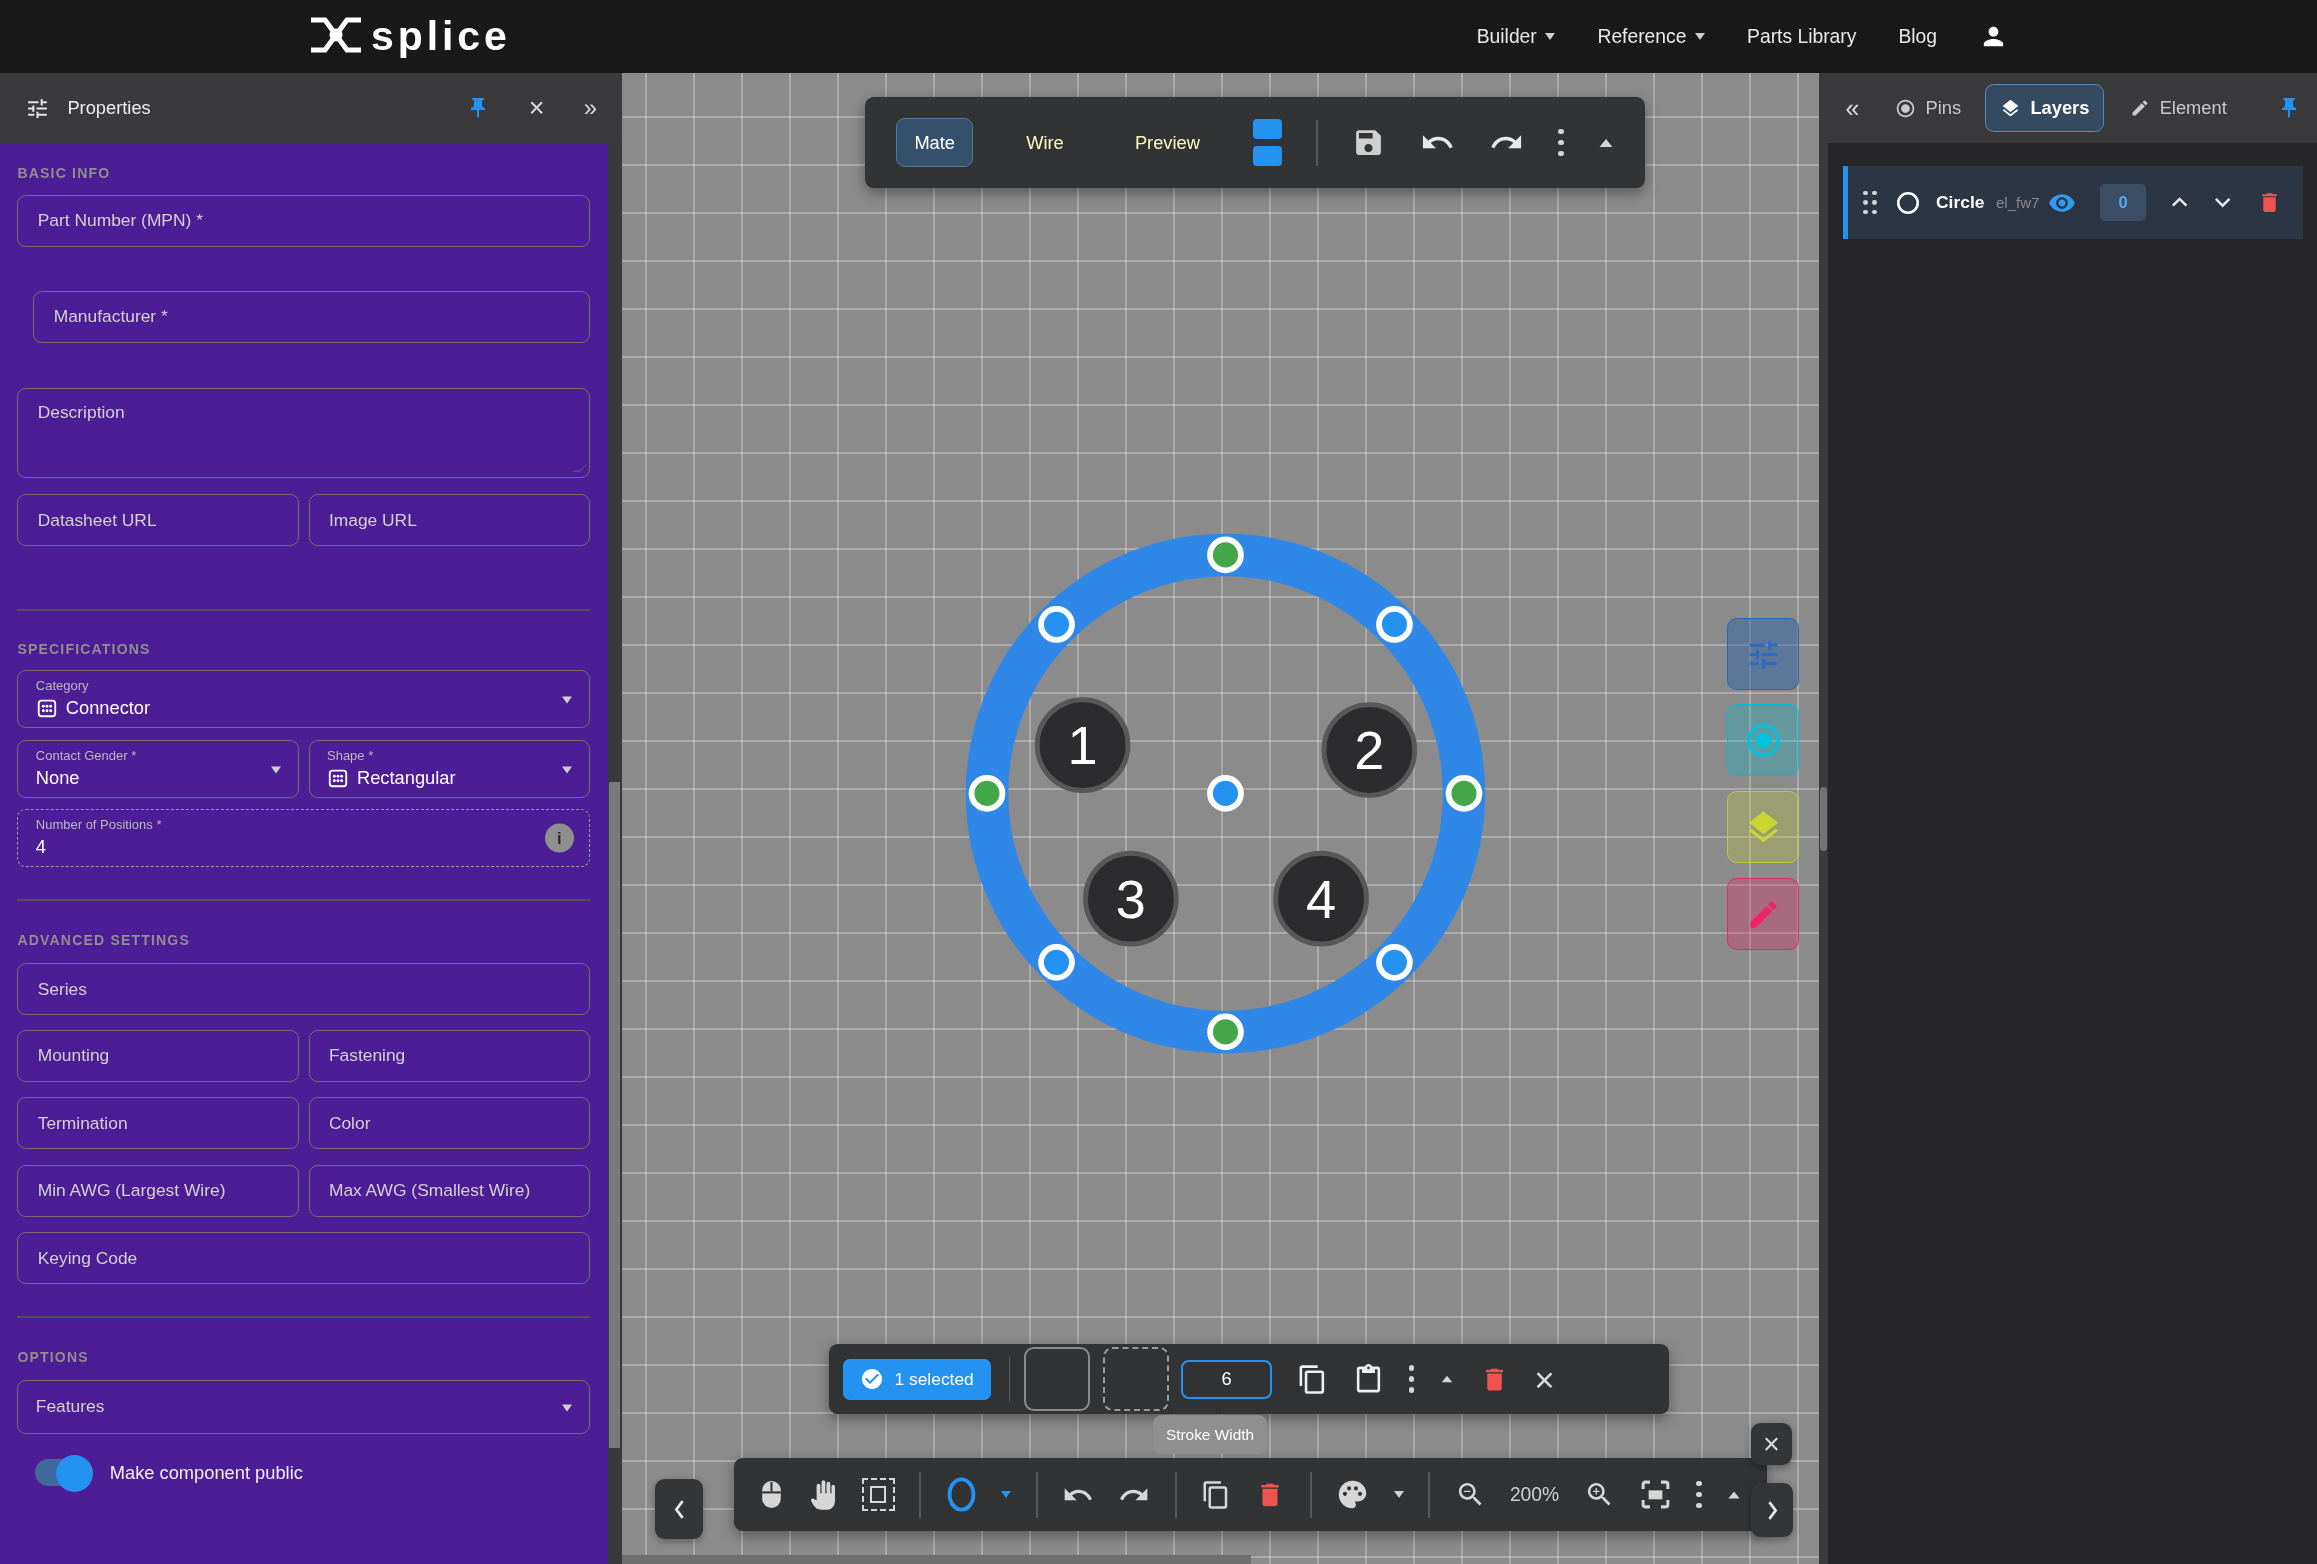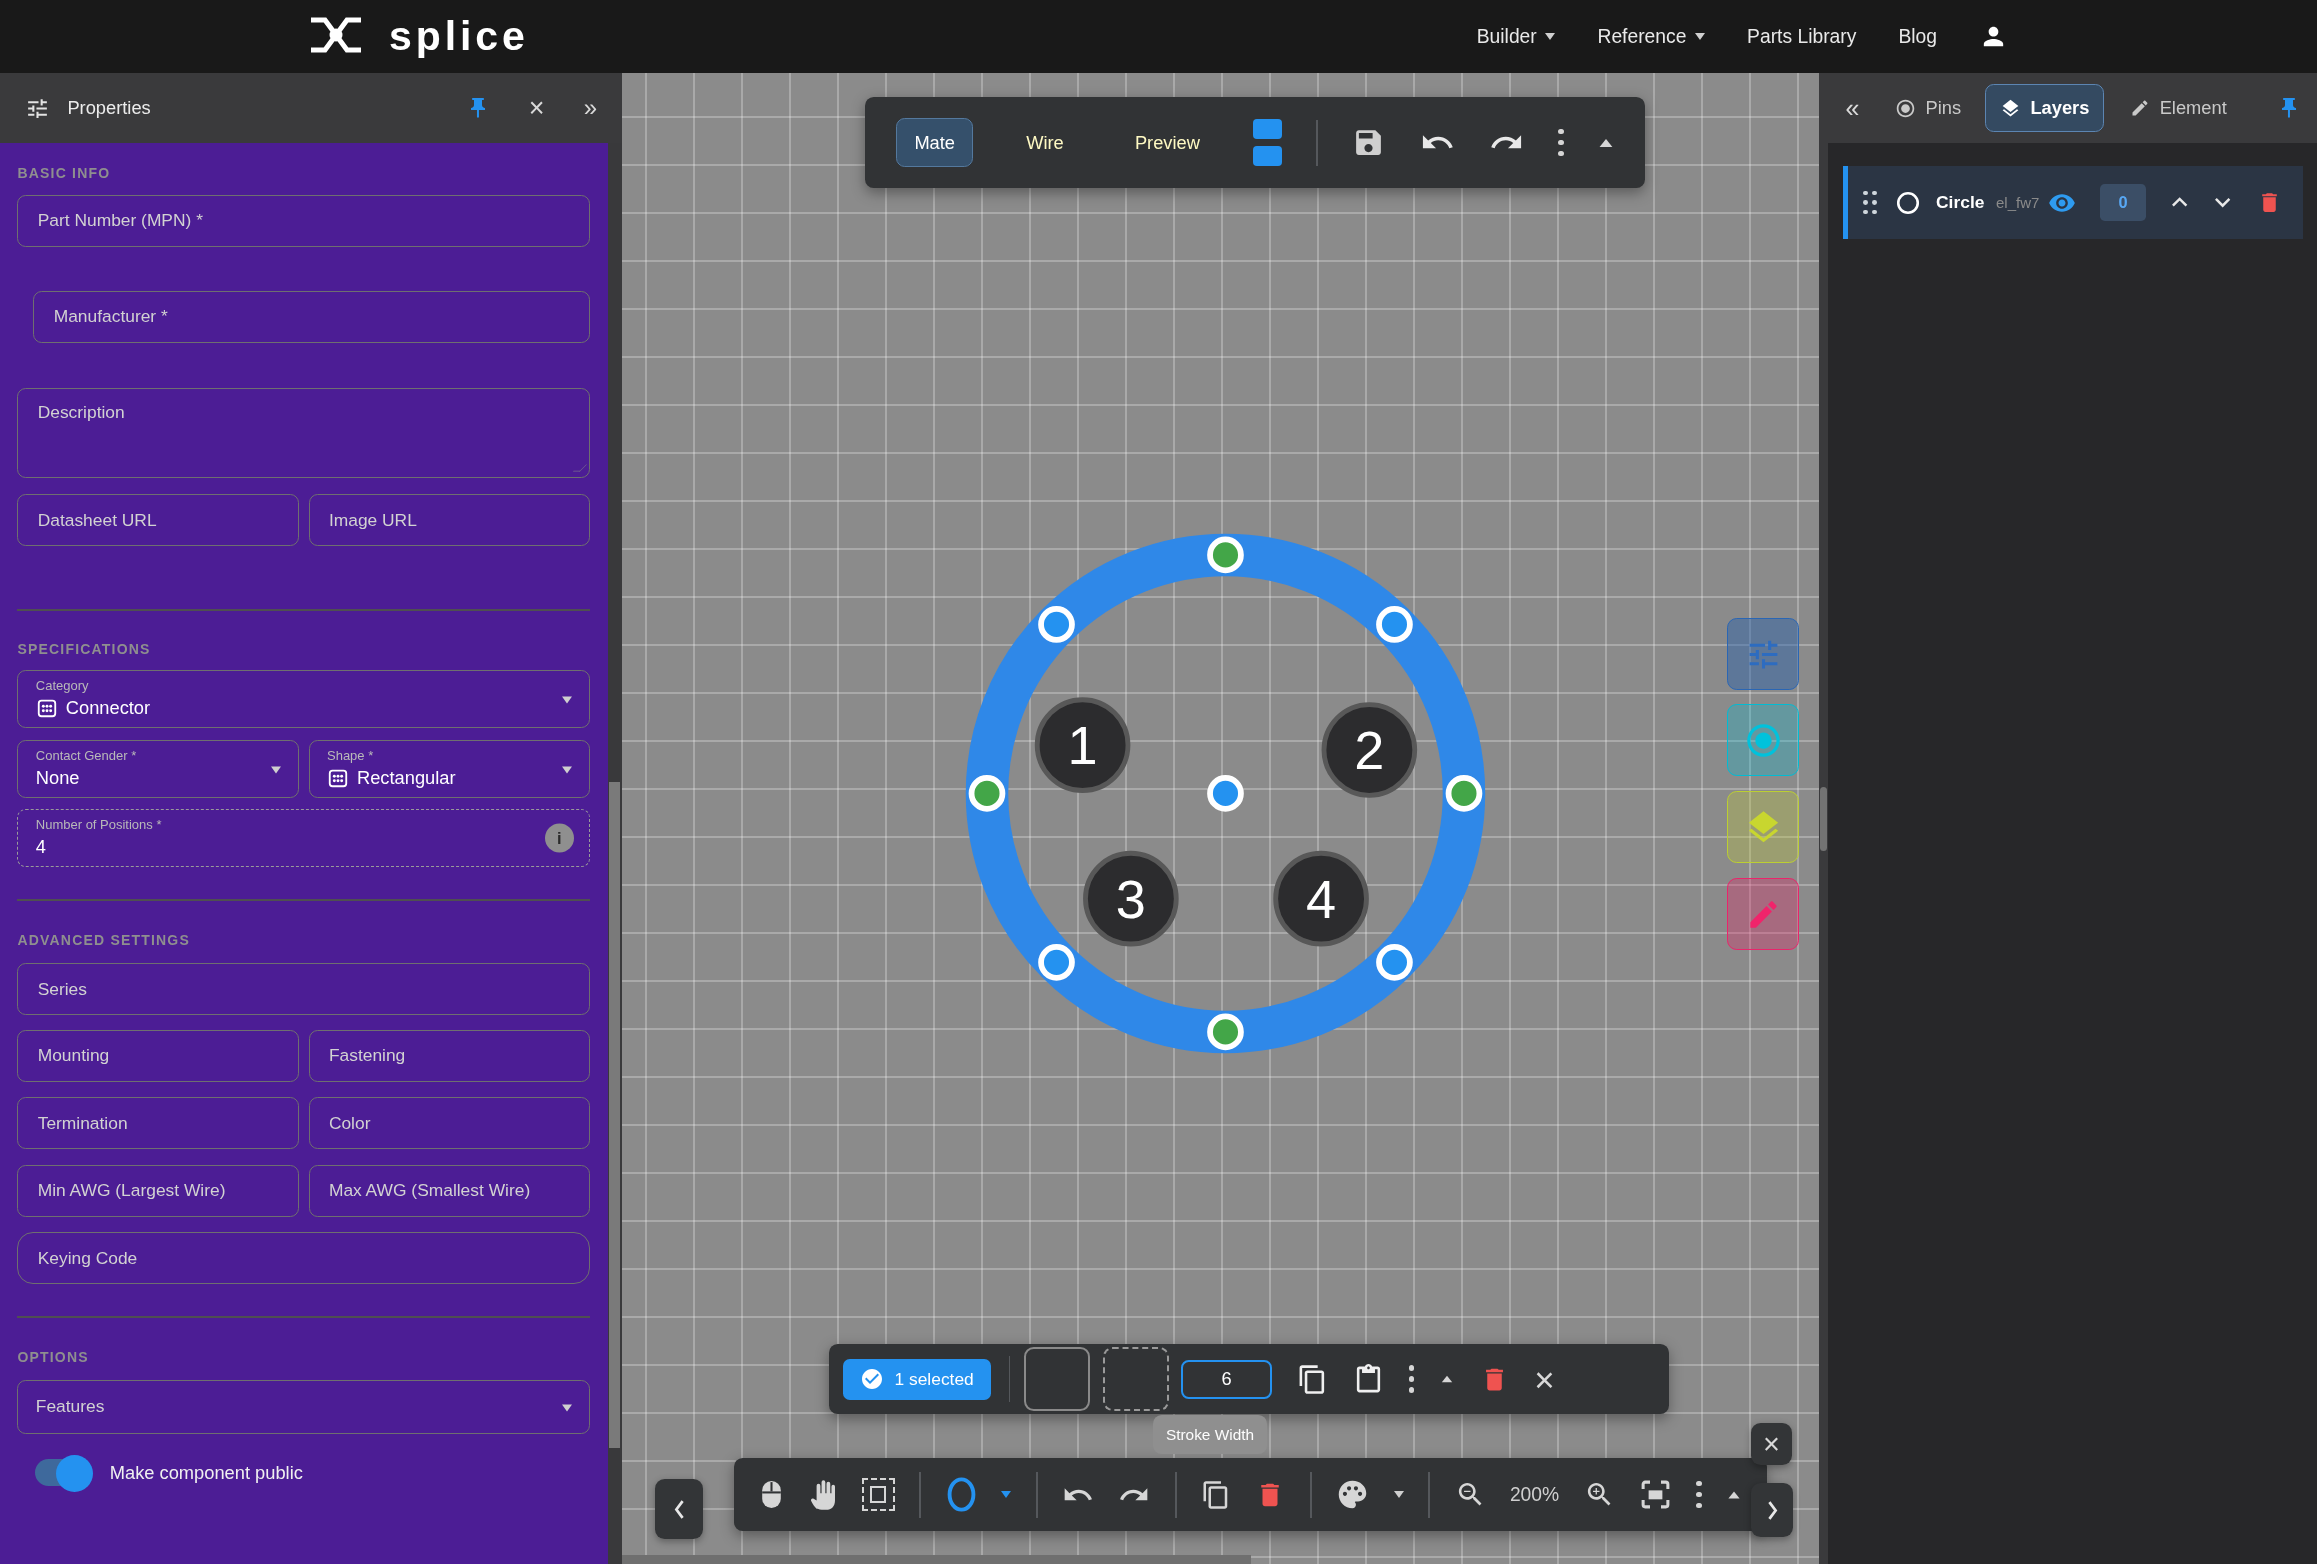--- a/index.html
+++ b/index.html
@@ -1,21 +1,21 @@
 <!DOCTYPE html>
 <html><head>
 <meta charset="utf-8">
 <style>
   html,body{margin:0;padding:0;background:#111;}
   #app{position:relative;width:2317px;height:1564px;overflow:hidden;
        font-family:"Liberation Sans","DejaVu Sans",sans-serif;-webkit-font-smoothing:antialiased;}
   
   .topbar{position:absolute;left:0;top:0;width:2317px;height:73px;background:#191919;
           display:flex;align-items:center;z-index:50;}
-  .logo{display:flex;align-items:center;gap:24px;margin-left:307px;}
+  .logo{display:flex;align-items:center;gap:6px;margin-left:307px;}
   .logo-text{color:#fff;font-size:41px;font-weight:700;letter-spacing:3.9px;}
   .nav{margin-left:auto;display:flex;align-items:center;gap:42px;margin-right:309px;}
   .nav-item{color:#e9e9e9;font-size:19.3px;display:flex;align-items:center;gap:8.7px;cursor:pointer;}
   .caret{width:0;height:0;border-left:5.8px solid transparent;border-right:5.8px solid transparent;
          border-top:7.7px solid #cfcfcf;}
   
   .left-panel{position:absolute;left:0;top:73px;width:622px;height:1491px;background:#4c1d95;
               z-index:40;overflow:hidden;}
   .right-panel{position:absolute;left:1828px;top:73px;width:490px;height:1491px;background:#272729;
                z-index:40;overflow:hidden;}
@@ -497,21 +497,21 @@
           </div>
       </div>
       <div class="row2" style="margin-top:15.4px;">
         <div class="fld">
             <input placeholder="Min AWG (Largest Wire)" style="">
           </div>
         <div class="fld">
             <input placeholder="Max AWG (Smallest Wire)" style="">
           </div>
       </div>
-      <div class="fld" style="margin-top:15.4px;border-radius:16px;">
+      <div class="fld" style="margin-top:15.4px;">
         <input placeholder="Keying Code" style="">
       </div>
 
       <div class="pdiv" style="margin-top:32px;"></div>
       <div class="section" style="margin-top:31px;">OPTIONS</div>
 
       <div class="selbox" style="margin-top:15.4px;padding-top:14.5px;padding-bottom:16.4px;">
         <div class="sel-value" style="margin-top:0;">
             <span style="color:#d2d2d2;font-size:17.4px;">Features</span>
           </div>

